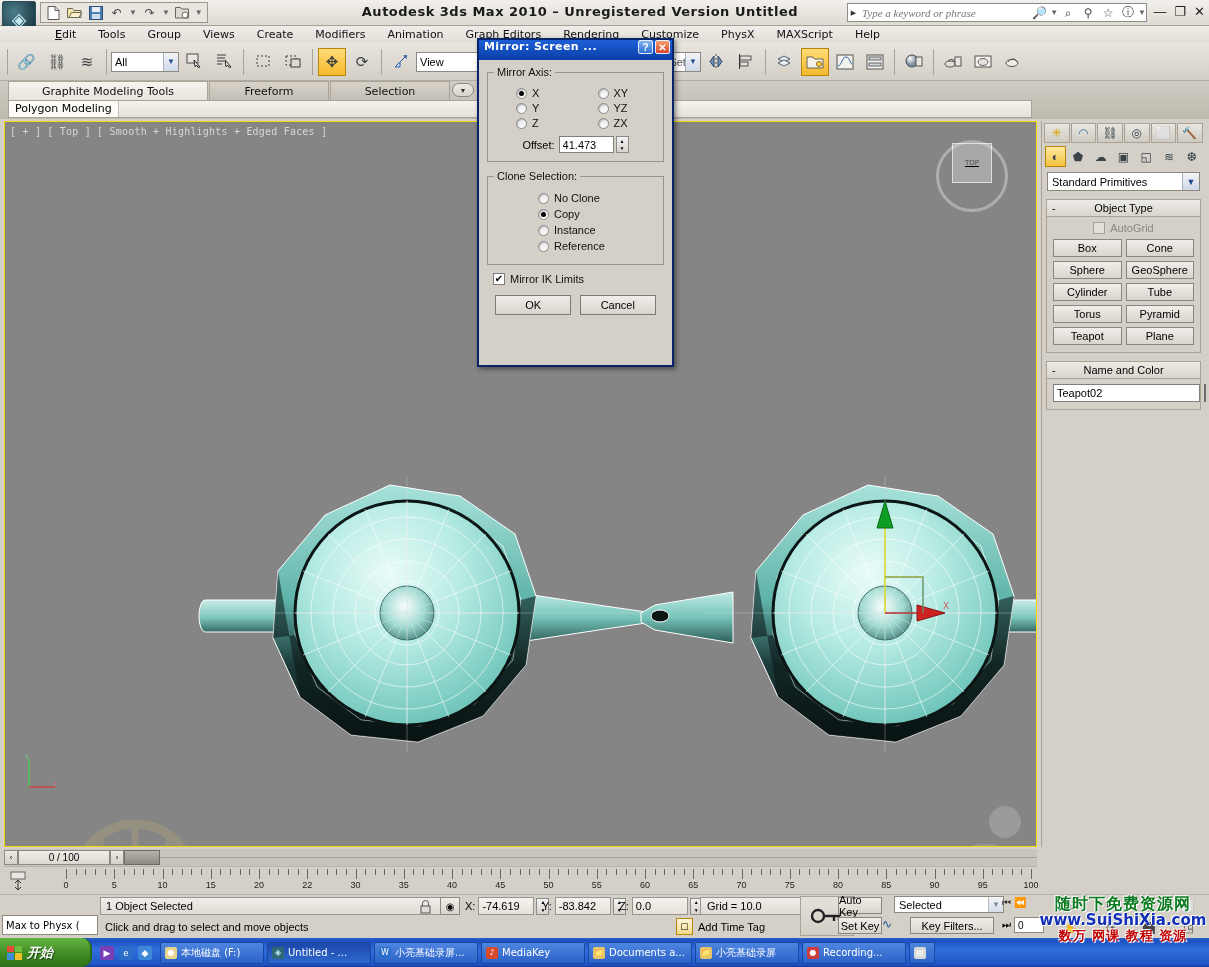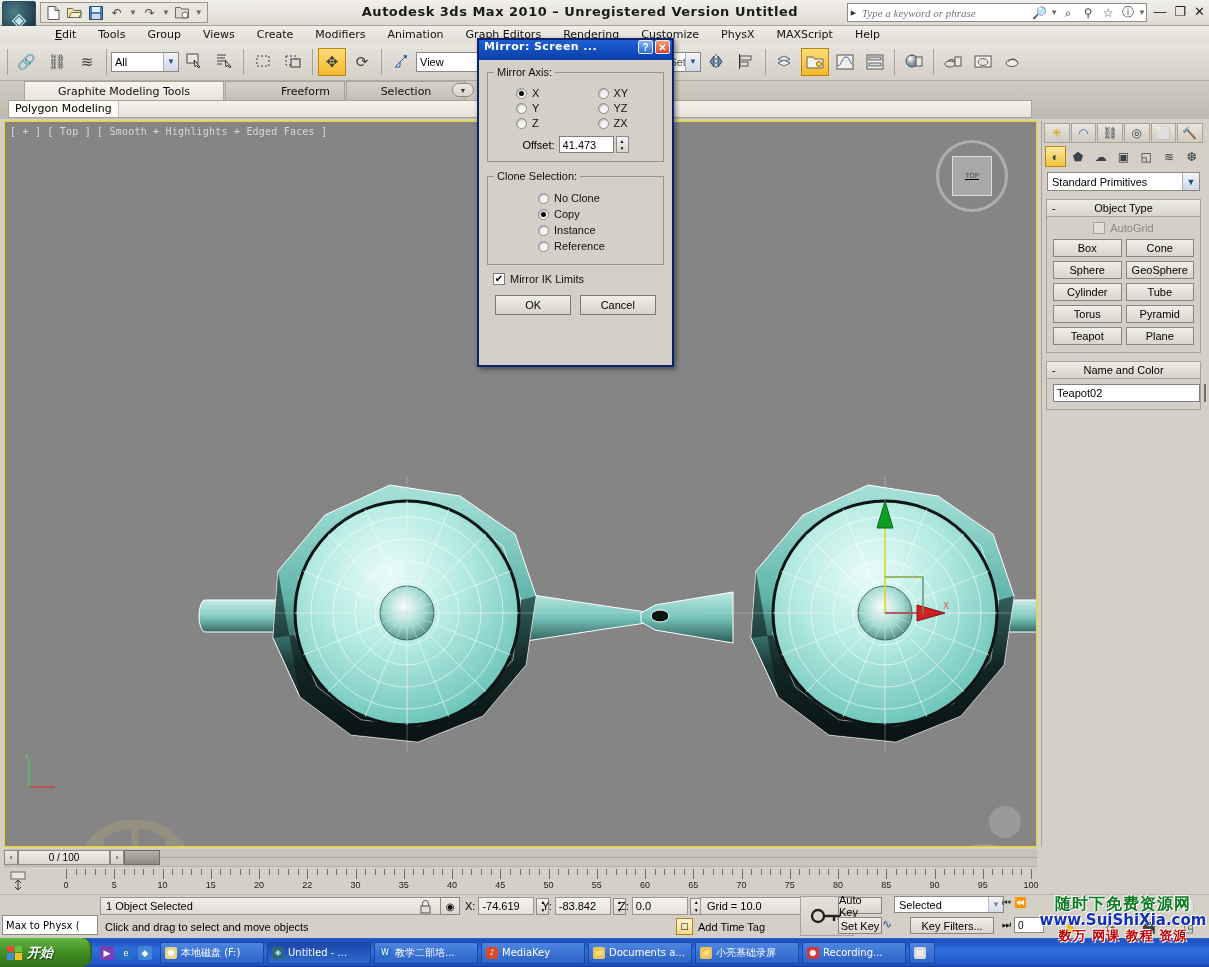--- a/index.html
+++ b/index.html
@@ -92,30 +92,30 @@
   }
   .tcombo.wide { width:96px; }
   .tcombo.sel { width:120px; }
   .tcombo.sel .cv { color:#555; }
 
   
   .ribbon {
     position:absolute; left:0; top:81px; width:1209px; height:38px;
     background:linear-gradient(#cfcbc2,#bfbab0);
   }
-  .ribtabs { position:absolute; left:8px; top:0; height:35px; display:flex;margin-left:16px; }
+  .ribtabs { position:absolute; left:8px; top:0; height:35px; display:flex; }
   .ribtab {
     height:19px; padding:0 14px; font-family:"DejaVu Sans",sans-serif;
     font-size:11px; line-height:19px;
     background:linear-gradient(#d6d2c9,#c3bfb5); border:1px solid #a9a295;
     border-bottom:none; margin-right:1px; color:#111;
   }
   .ribtab.sel { background:linear-gradient(#f6f4ef,#e8e4dc); }
   .ribtab.w1 { min-width:200px; text-align:center; }
-  .ribtab.w2 { min-width:120px; text-align:right; }
+  .ribtab.w2 { min-width:120px; text-align:center; }
   .ribtab.w3 { min-width:120px; text-align:center; }
   .ribdrop {
     position:absolute; left:452px; top:2px; width:22px; height:14px;
     background:linear-gradient(#eceae4,#d8d4cb); border:1px solid #8e887e;
     border-radius:7px; display:flex; align-items:center; justify-content:center;
     font-size:7px; color:#333;
   }
   .ribrow {
     position:absolute; left:8px; top:19px; width:1024px; height:18px;
     background:linear-gradient(#f4f2ec,#e6e2da); border:1px solid #a9a295;
@@ -132,21 +132,21 @@
     background:#858585; border:1px solid #f5d800;
     overflow:hidden;
   }
   .vplabel {
     position:absolute; left:5px; top:4px; font-size:10px; color:#d8d8d8;
     font-family:"DejaVu Sans Mono", monospace; letter-spacing:.2px;
   }
   .viewcube {
     position:absolute; right:28px; top:18px; width:72px; height:72px;
     border-radius:50%; border:3px solid rgba(225,225,225,.45);
-    display:flex; align-items:center; justify-content:center;text-decoration:underline;
+    display:flex; align-items:flex-start; justify-content:center;text-decoration:underline;
   }
   .viewcube .inner {
     width:40px; height:40px; background:rgba(225,225,225,.38);
     border:1px solid rgba(255,255,255,.6);
     display:flex; align-items:center; justify-content:center;
     font-size:7px; color:#4e4e4e; font-family:"DejaVu Sans",sans-serif;
   }
   .vpaxis { position:absolute; left:20px; bottom:55px; width:34px; height:40px; }
 
   
@@ -1212,21 +1212,21 @@
       <div class="task">
         <span class="tico" style="background:#e8d48a">●</span>
         <span class="tlabel">本地磁盘 (F:)</span>
       </div>
       <div class="task active">
         <span class="tico" style="background:#2d6877;color:#bfe8f2">◈</span>
         <span class="tlabel">Untitled - ...</span>
       </div>
       <div class="task">
         <span class="tico" style="background:#2a6ec9">W</span>
-        <span class="tlabel">教学二部培...</span>
+        <span class="tlabel">小亮基础录屏...</span>
       </div>
       <div class="task">
         <span class="tico" style="background:#d84a2a">♪</span>
         <span class="tlabel">MediaKey</span>
       </div>
       <div class="task">
         <span class="tico" style="background:#e8c468">📁</span>
         <span class="tlabel">Documents a...</span>
       </div>
       <div class="task">

